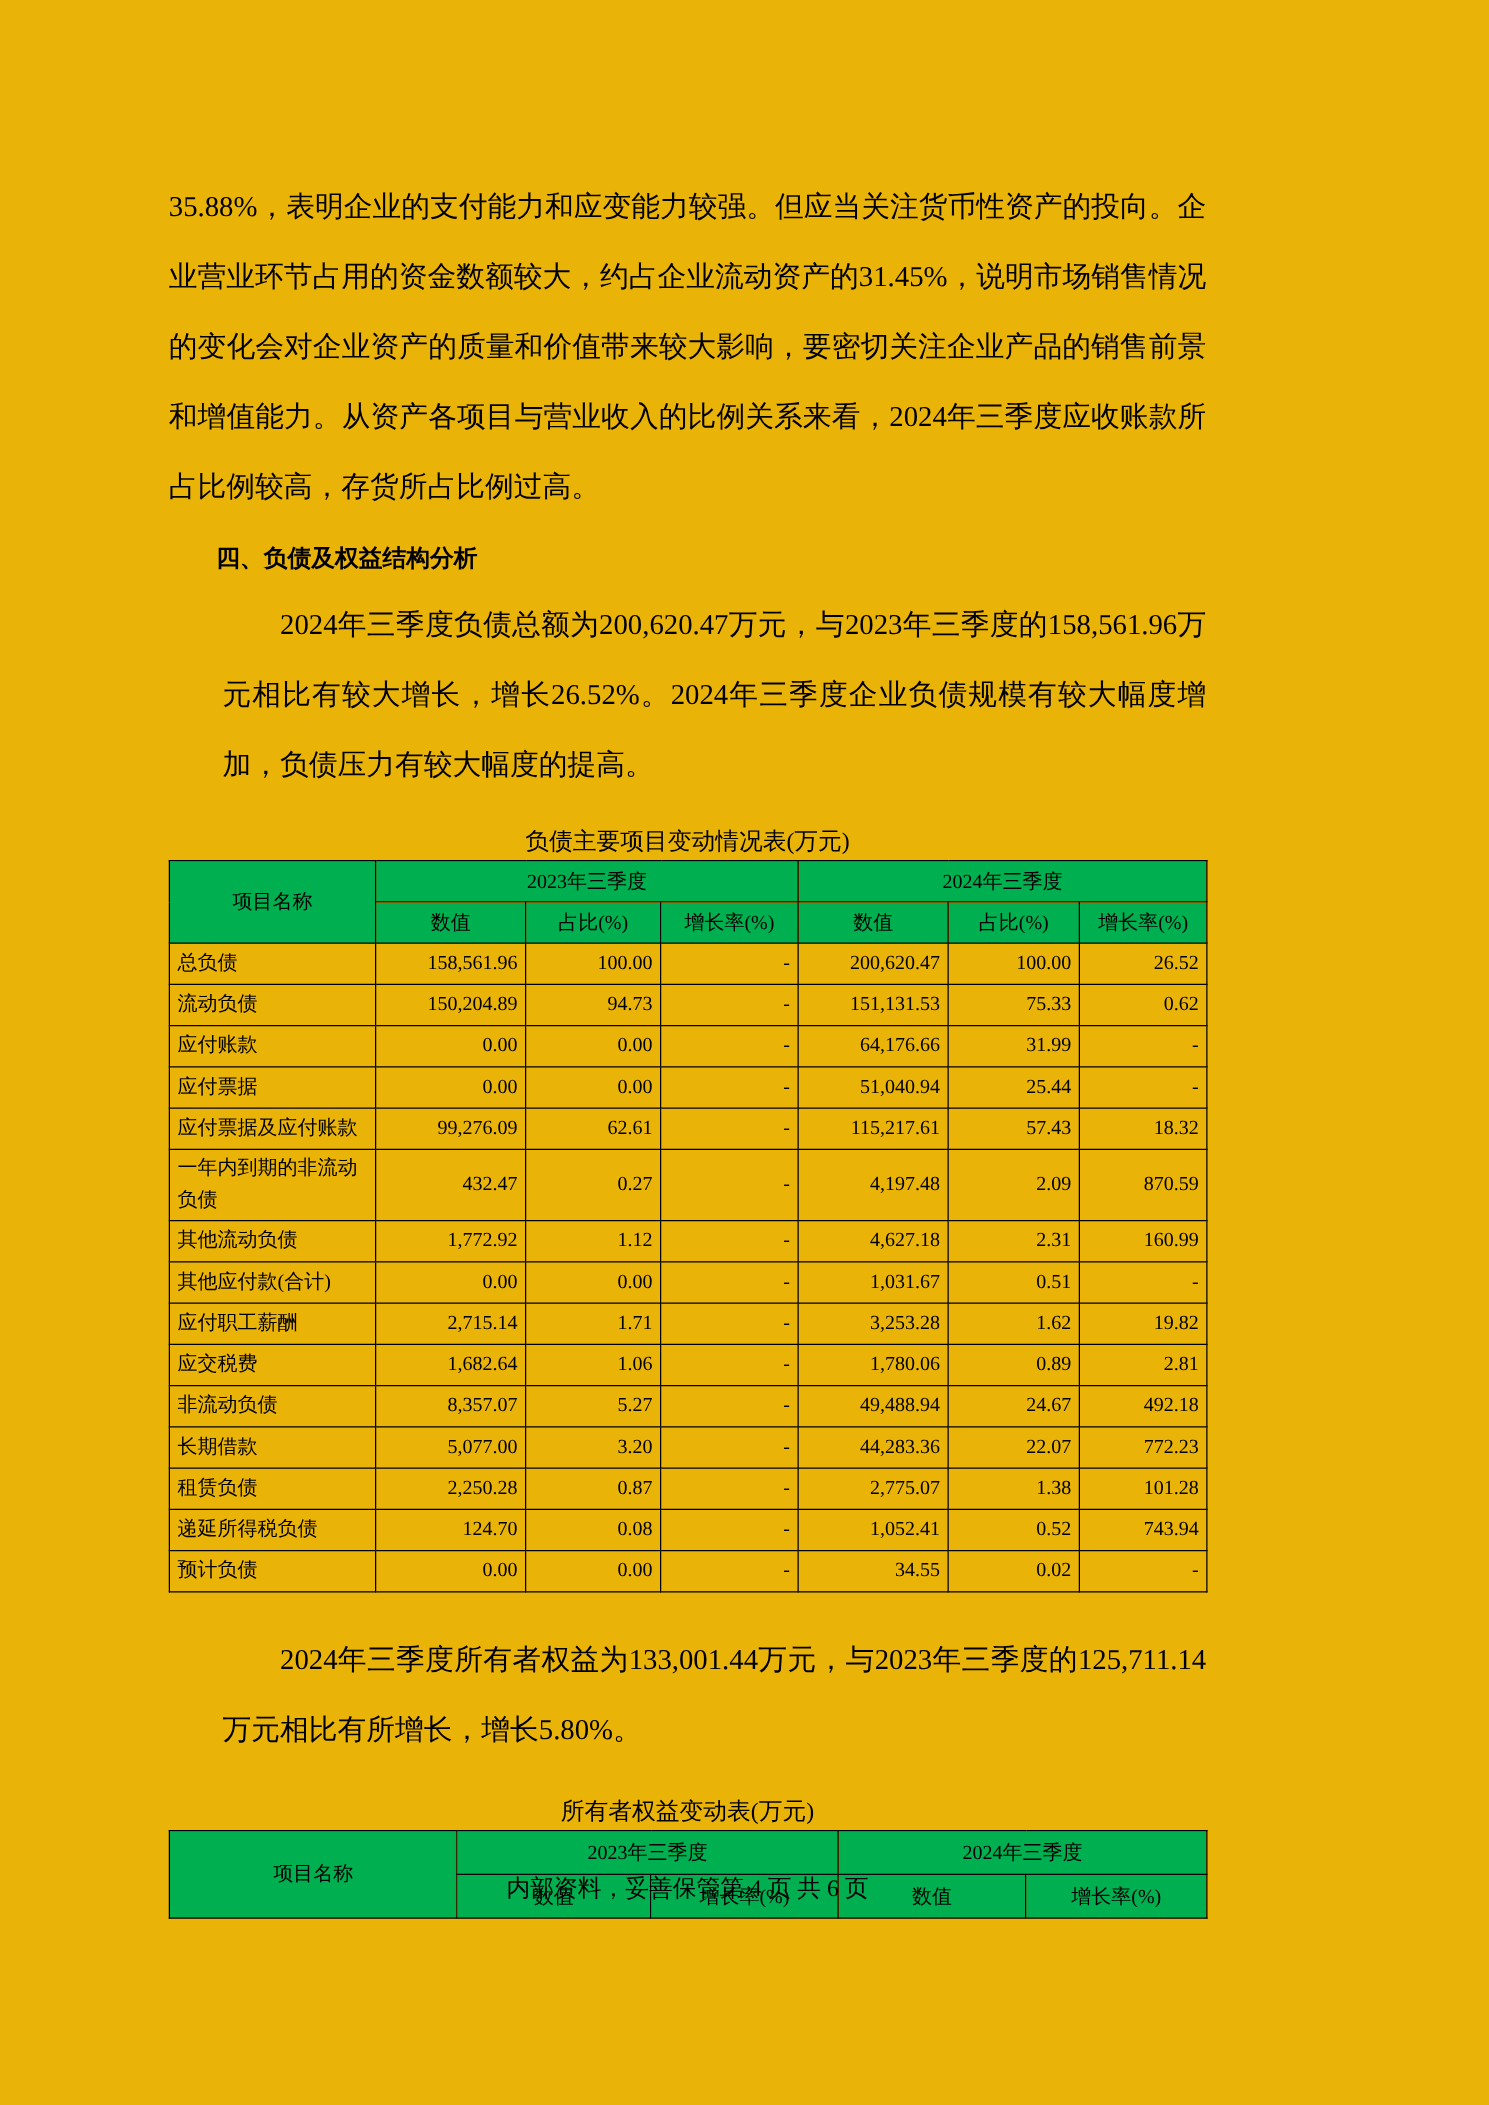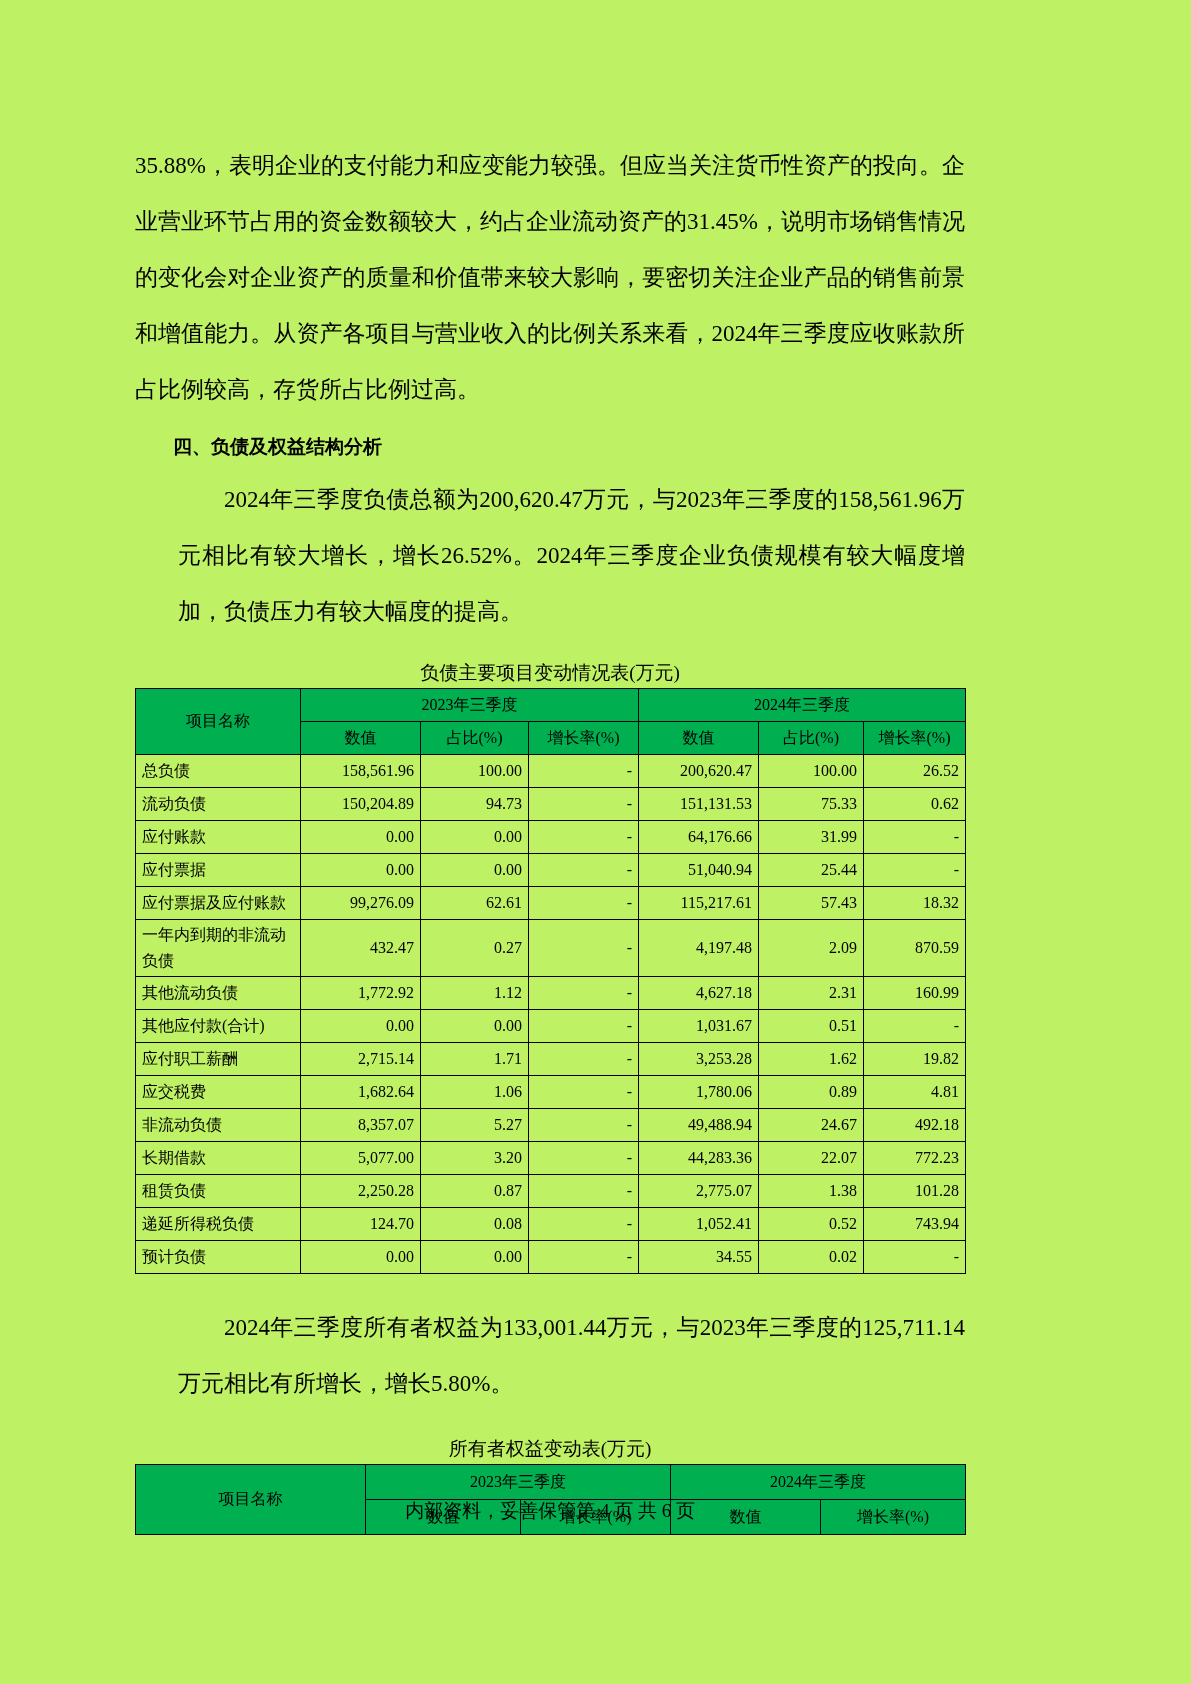--- a/index.html
+++ b/index.html
@@ -1,21 +1,21 @@
 <!DOCTYPE html>
 <html style="--header-green: #00b050;"><head>
 <meta charset="utf-8">
 <style>
   * { margin: 0; padding: 0; box-sizing: border-box; }
   html, body { background: #ffffff; }
   .page {
     position: relative;
     width: 1191px;
     height: 1684px;
-    background: #bef264;
+    background: #eab308;
     color: #000;
     font-family: "Liberation Serif", "DejaVu Serif", serif;
     overflow: hidden;
   }
   .content {
     position: absolute;
     left: 135px;
     top: 138px;
     width: 830px;
   }
@@ -209,21 +209,21 @@
             <td class="cell-num">19.82</td>
           </tr>
 
           <tr>
             <td class="cell-name">应交税费</td>
             <td class="cell-num">1,682.64</td>
             <td class="cell-num">1.06</td>
             <td class="cell-num">-</td>
             <td class="cell-num">1,780.06</td>
             <td class="cell-num">0.89</td>
-            <td class="cell-num">4.81</td>
+            <td class="cell-num">2.81</td>
           </tr>
 
           <tr>
             <td class="cell-name">非流动负债</td>
             <td class="cell-num">8,357.07</td>
             <td class="cell-num">5.27</td>
             <td class="cell-num">-</td>
             <td class="cell-num">49,488.94</td>
             <td class="cell-num">24.67</td>
             <td class="cell-num">492.18</td>

